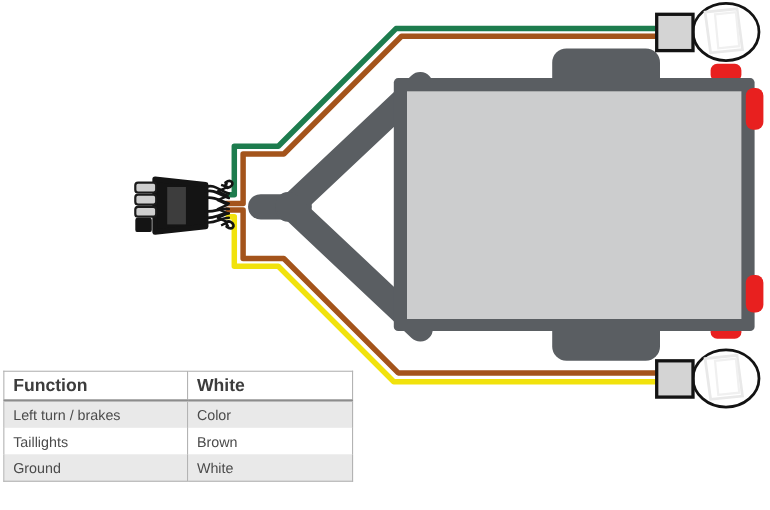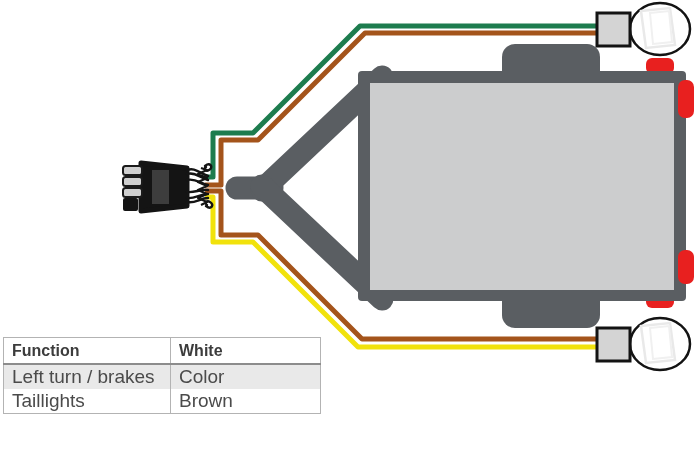--- a/index.html
+++ b/index.html
@@ -14,21 +14,21 @@
     width:100%;border-collapse:collapse;table-layout:fixed;
     border:1px solid #b3b3b3;background:#fff;
     font-family:"Liberation Sans",sans-serif;
   }
   .legend th{
     font-weight:bold;color:#3c3c3c;text-align:left;font-size:16px;
     height:25px;padding:0 0 0 8px;background:#ffffff;
     border-bottom:2px solid #8c8c8c;
   }
   .legend td{
-    color:#4b4b4b;font-size:19px;height:24px;padding:0 0 0 8px;
+    color:#4b4b4b;font-size:13px;height:24px;padding:0 0 0 8px;
   }
   .legend th:first-child,.legend td:first-child{
     width:158px;border-right:1px solid #b3b3b3;
   }
   .legend tbody tr:nth-child(odd){background:#e9e9e9;}
   .legend tbody tr:nth-child(even){background:#ffffff;}
 </style>
 </head>
 <body>
 
@@ -109,17 +109,21 @@
       </thead>
       <tbody>
         <tr>
           <td>Left turn / brakes</td>
           <td>Color</td>
         </tr>
         <tr>
           <td>Taillights</td>
           <td>Brown</td>
         </tr>
+        <tr>
+          <td>Ground</td>
+          <td>White</td>
+        </tr>
       </tbody>
     </table>
   </div>
 
 </div>
 
 </body></html>

